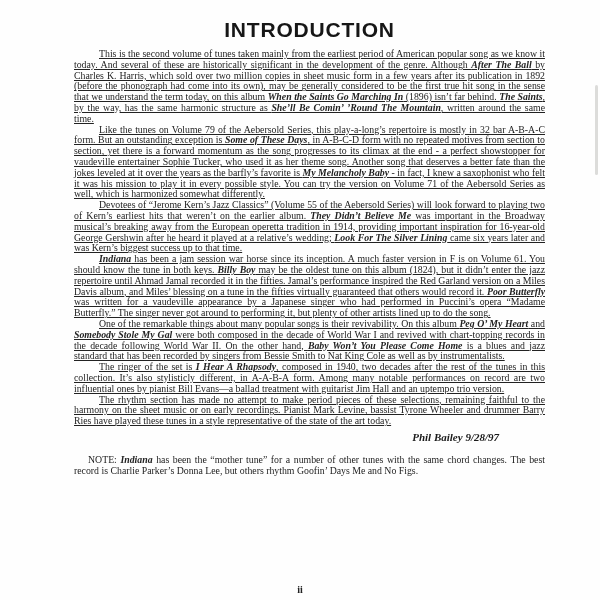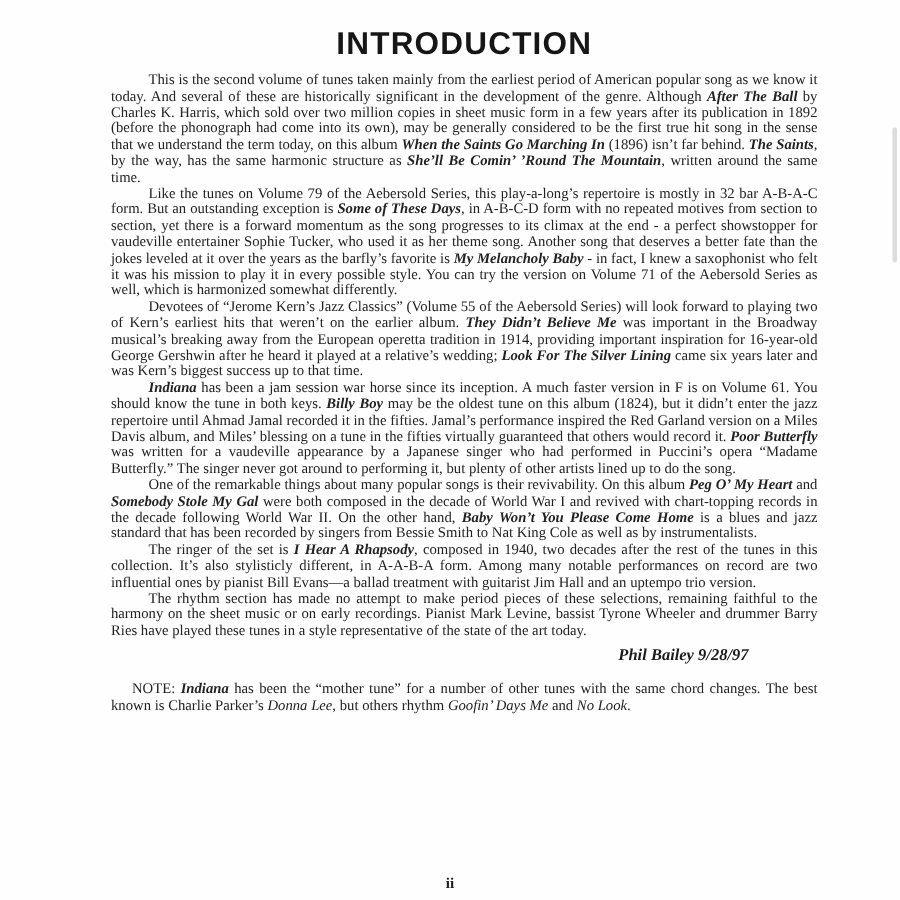--- a/index.html
+++ b/index.html
@@ -26,23 +26,24 @@
     color:#161616;
     margin:0 0 7px 0;
   }
   .body-text .para{
     margin:0;
     font-size:9.8px;
     line-height:10.8px;
     text-align:justify;
     text-indent:25px;
     color:#222;
+    text-decoration:underline;
   }
   .seg-bi{font-weight:bold;font-style:italic;}
-  .seg-i{font-style:italic;}
+  .seg-i{}
   .signature{
     font-size:11px;
     font-weight:bold;
     text-align:right;
     padding-right:46px;
     margin-top:4px;
     color:#1a1a1a;
     font-style:italic;
   }
   .note-block{margin-top:12px;}
@@ -87,17 +88,17 @@
       <p class="para"><span>Devotees of “Jerome Kern’s Jazz Classics” (Volume 55 of the Aebersold Series) will look forward to playing two of Kern’s earliest hits that weren’t on the earlier album. </span><span class="seg-bi">They Didn’t Believe Me</span><span> was important in the Broadway musical’s breaking away from the European operetta tradition in 1914, providing important inspiration for 16-year-old George Gershwin after he heard it played at a relative’s wedding; </span><span class="seg-bi">Look For The Silver Lining</span><span> came six years later and was Kern’s biggest success up to that time.</span></p>
       <p class="para"><span class="seg-bi">Indiana</span><span> has been a jam session war horse since its inception. A much faster version in F is on Volume 61. You should know the tune in both keys. </span><span class="seg-bi">Billy Boy</span><span> may be the oldest tune on this album (1824), but it didn’t enter the jazz repertoire until Ahmad Jamal recorded it in the fifties. Jamal’s performance inspired the Red Garland version on a Miles Davis album, and Miles’ blessing on a tune in the fifties virtually guaranteed that others would record it. </span><span class="seg-bi">Poor Butterfly</span><span> was written for a vaudeville appearance by a Japanese singer who had performed in Puccini’s opera “Madame Butterfly.” The singer never got around to performing it, but plenty of other artists lined up to do the song.</span></p>
       <p class="para"><span>One of the remarkable things about many popular songs is their revivability. On this album </span><span class="seg-bi">Peg O’ My Heart</span><span> and </span><span class="seg-bi">Somebody Stole My Gal</span><span> were both composed in the decade of World War I and revived with chart-topping records in the decade following World War II. On the other hand, </span><span class="seg-bi">Baby Won’t You Please Come Home</span><span> is a blues and jazz standard that has been recorded by singers from Bessie Smith to Nat King Cole as well as by instrumentalists.</span></p>
       <p class="para"><span>The ringer of the set is </span><span class="seg-bi">I Hear A Rhapsody</span><span>, composed in 1940, two decades after the rest of the tunes in this collection. It’s also stylisticly different, in A-A-B-A form. Among many notable performances on record are two influential ones by pianist Bill Evans—a ballad treatment with guitarist Jim Hall and an uptempo trio version.</span></p>
       <p class="para"><span>The rhythm section has made no attempt to make period pieces of these selections, remaining faithful to the harmony on the sheet music or on early recordings. Pianist Mark Levine, bassist Tyrone Wheeler and drummer Barry Ries have played these tunes in a style representative of the state of the art today.</span></p>
     </div>
 
   <div class="signature">Phil Bailey 9/28/97</div>
 
   <div class="note-block">
-      <p class="para"><span>NOTE: </span><span class="seg-bi">Indiana</span><span> has been the “mother tune” for a number of other tunes with the same chord changes. The best known is Charlie Parker’s </span><span class="seg-i">Donna Lee</span><span>, but others rhythm </span><span class="seg-i">Goofin’ Days Me</span><span> and </span><span class="seg-i">No Look</span><span>.</span></p>
+      <p class="para"><span>NOTE: </span><span class="seg-bi">Indiana</span><span> has been the “mother tune” for a number of other tunes with the same chord changes. The best record is Charlie Parker’s </span><span class="seg-i">Donna Lee</span><span>, but others rhythm </span><span class="seg-i">Goofin’ Days Me</span><span> and </span><span class="seg-i">No Figs</span><span>.</span></p>
     </div>
 
   <div class="page-number">ii</div>
 </div>
 
 </body></html>

